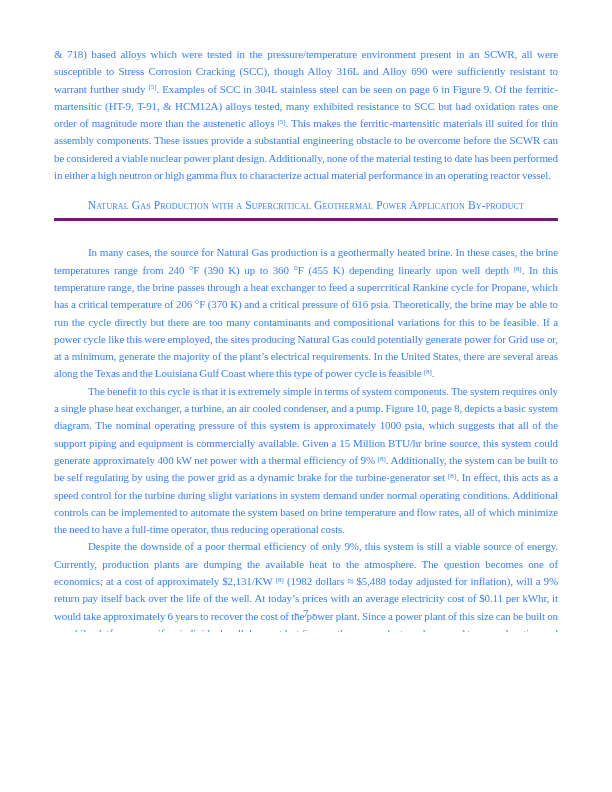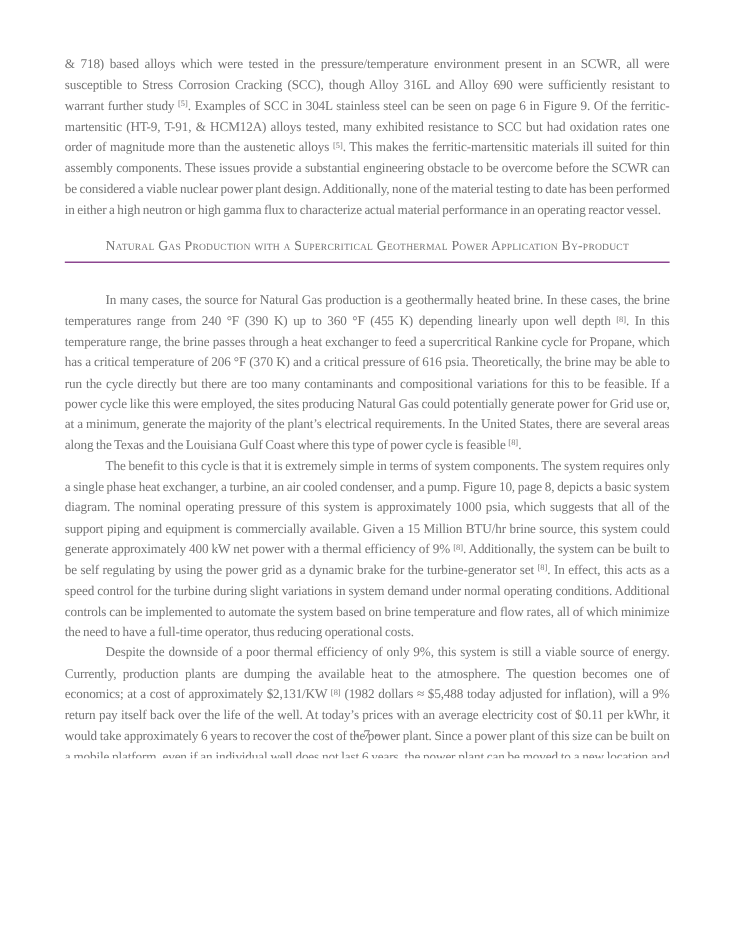--- a/index.html
+++ b/index.html
@@ -6,21 +6,21 @@
     margin: 0;
     padding: 0;
     background: #ffffff;
   }
   .page {
     position: relative;
     width: 612px;
     height: 632px;
     background: #ffffff;
     font-family: "Liberation Serif", "DejaVu Serif", serif;
-    color: #737373;
+    color: #3b82f6;
     overflow: hidden;
   }
   .content {
     position: absolute;
     top: 46px;
     left: 54px;
     right: 54px;
   }
   p.body-para {
     margin: 0;
@@ -37,21 +37,21 @@
     font-size: 7px;
     line-height: 0;
     position: relative;
     top: -0.45em;
     vertical-align: baseline;
     letter-spacing: 0;
   }
   h2.section-heading {
     margin: 13px 0 0 0;
     padding-bottom: 5px;
-    border-bottom: 1px solid #701a75;
+    border-bottom: 3px solid #701a75;
     font-variant: small-caps;
     font-weight: normal;
     font-size: 11.5px;
     line-height: 16px;
     letter-spacing: 0.15px;
     text-align: center;
   }
   p.body-para.after-heading {
     margin-top: 23px;
   }

